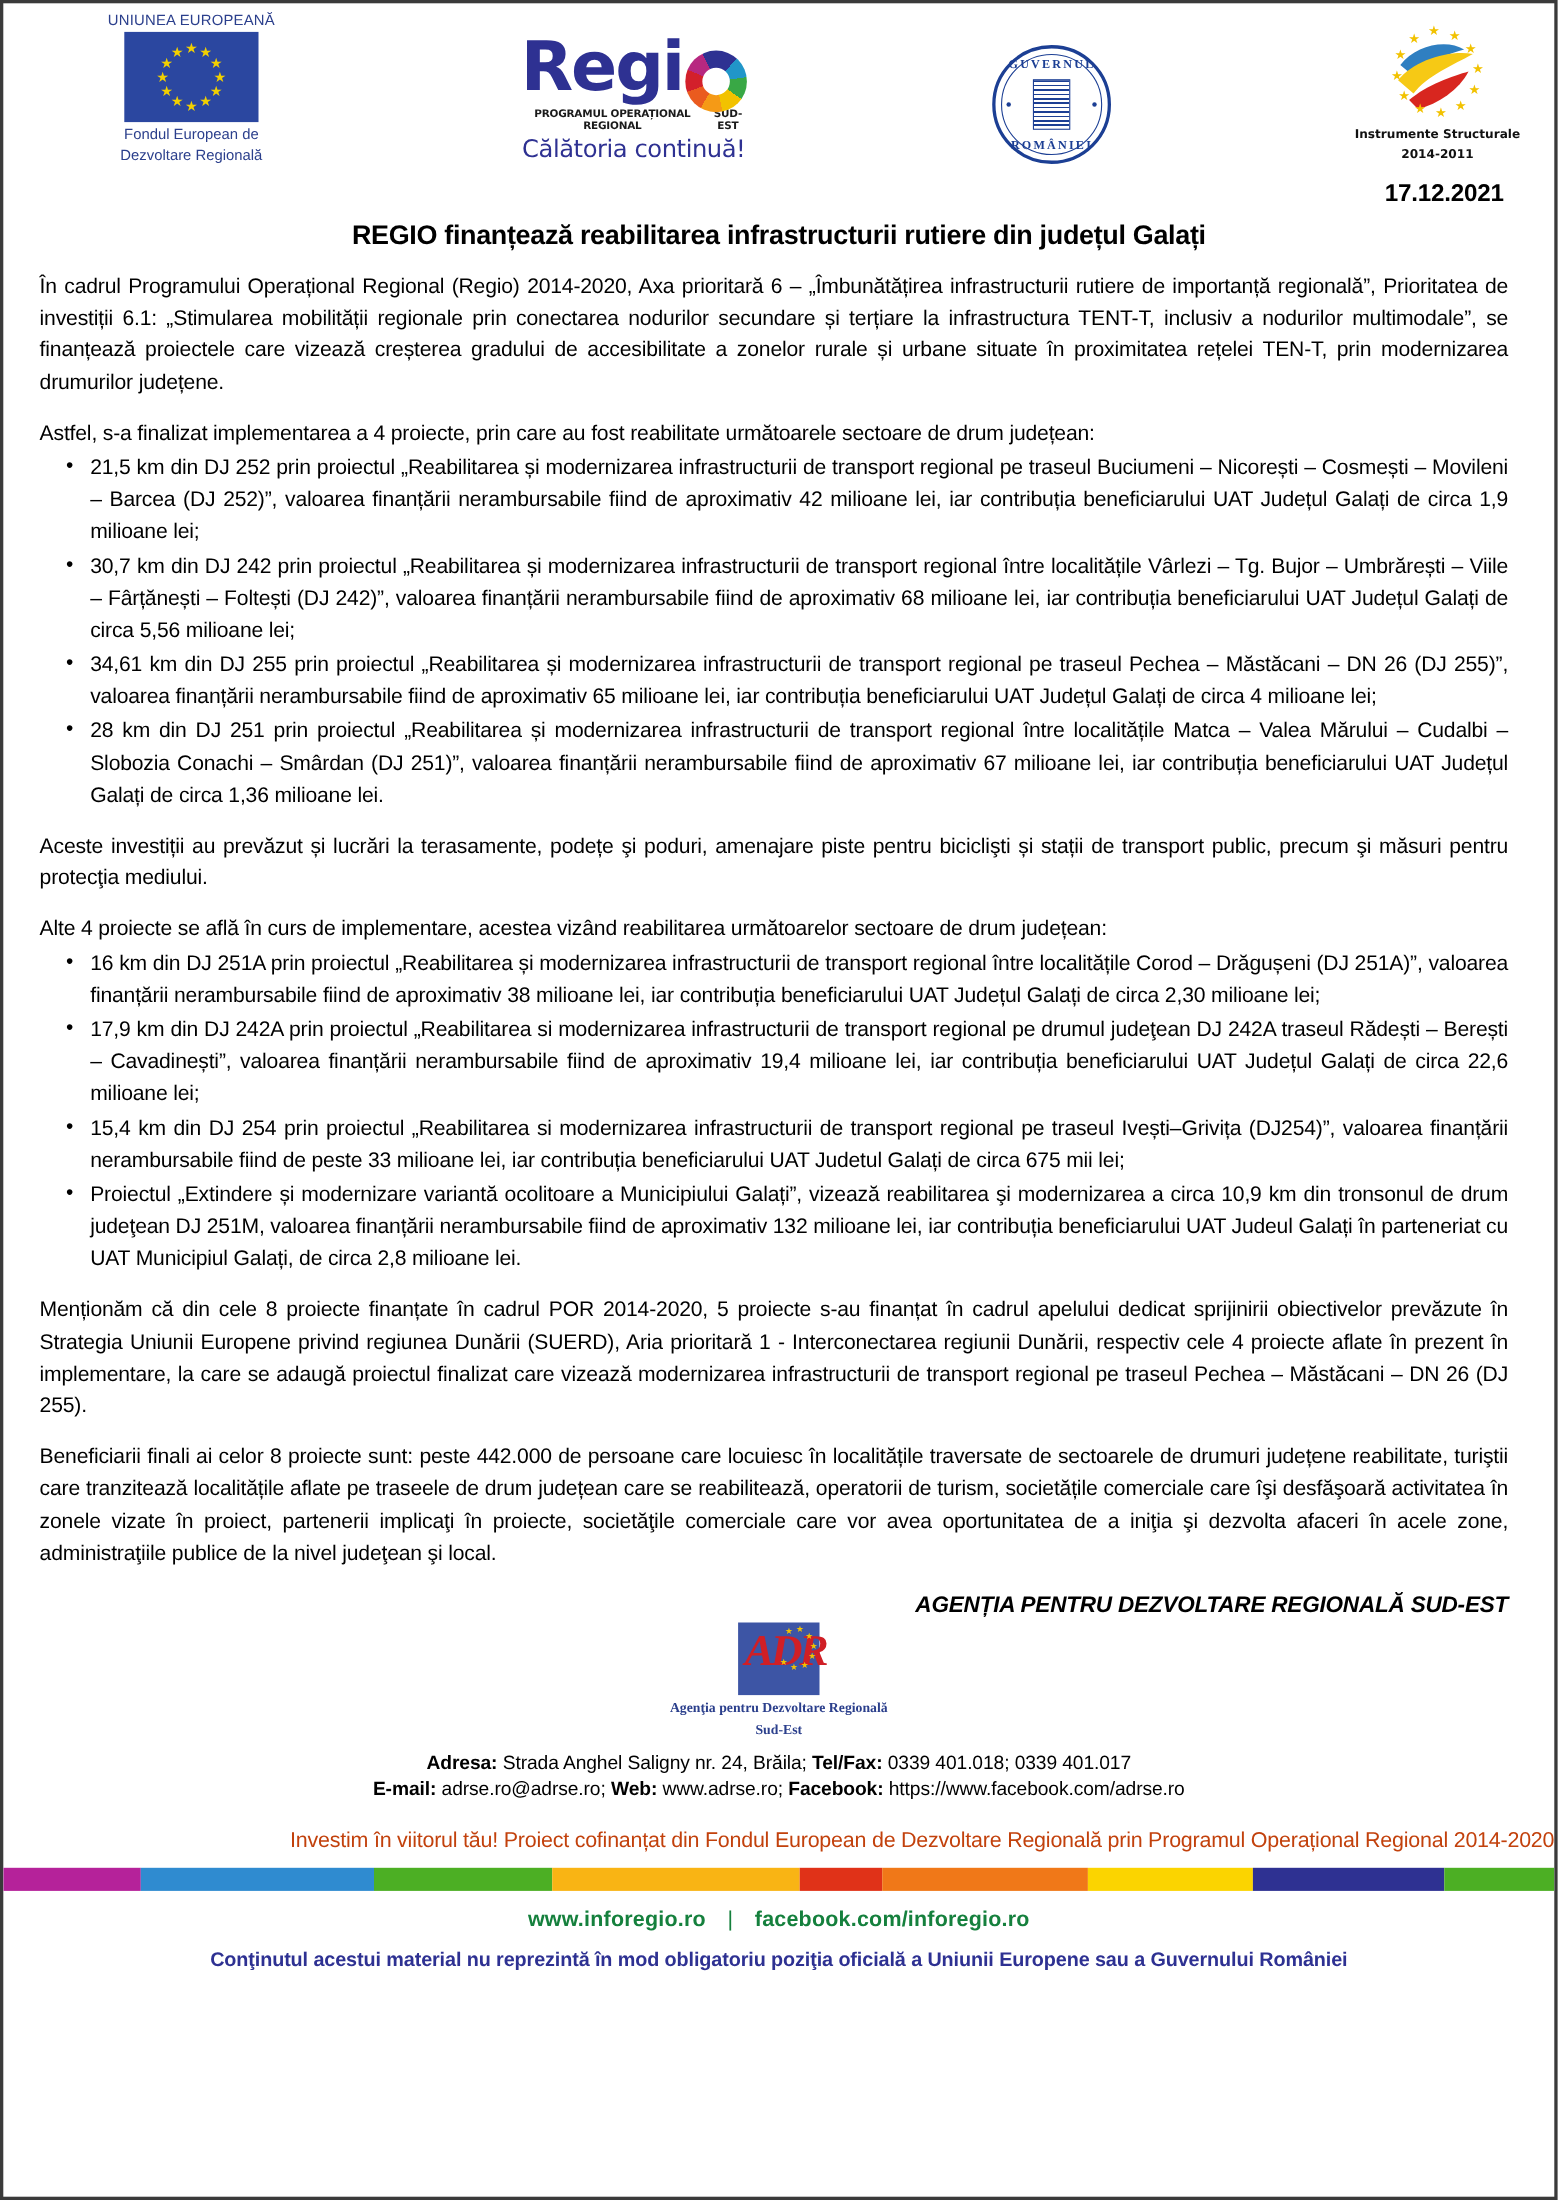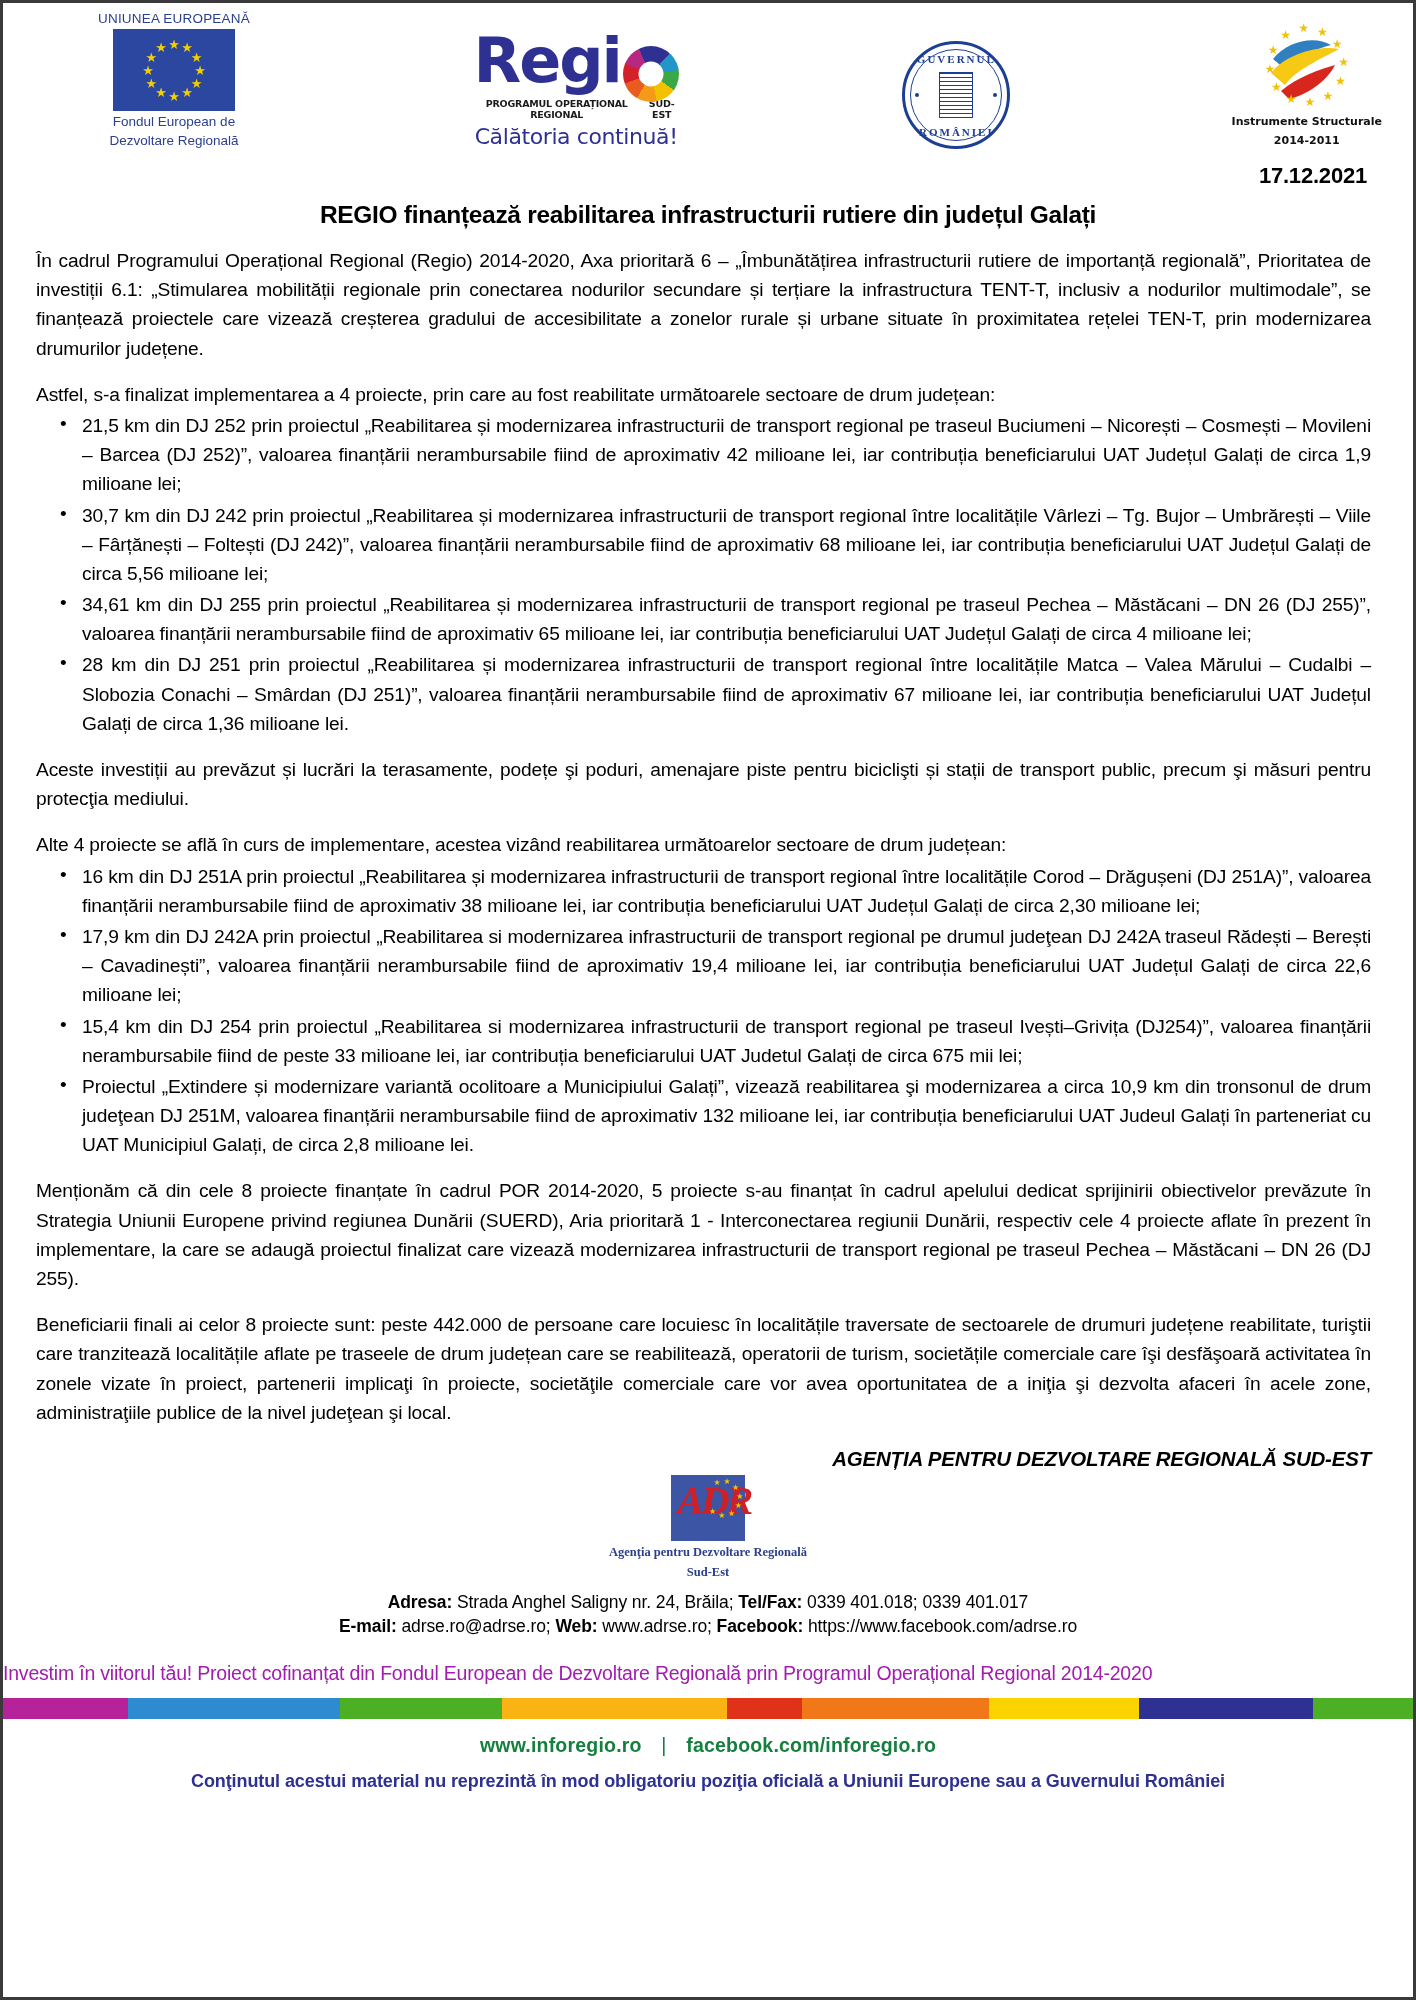--- a/index.html
+++ b/index.html
@@ -253,22 +253,22 @@
   .contact {
     text-align:center;
     font-size:17.5px;
     line-height:1.38;
     margin-top:9px;
     letter-spacing:-.1px;
   }
   .contact b { font-weight:bold; }
 
   .invest-line {
-    text-align:left;
-    color:#a21caf;
+    text-align:right;
+    color:#c2410c;
     font-size:19.5px;
     margin-top:24px;
     letter-spacing:-.2px;
   }
 
   .color-bar {
     display:flex;
     height: 21px;
     margin: 13px 0 0 0;
     width:100%;

